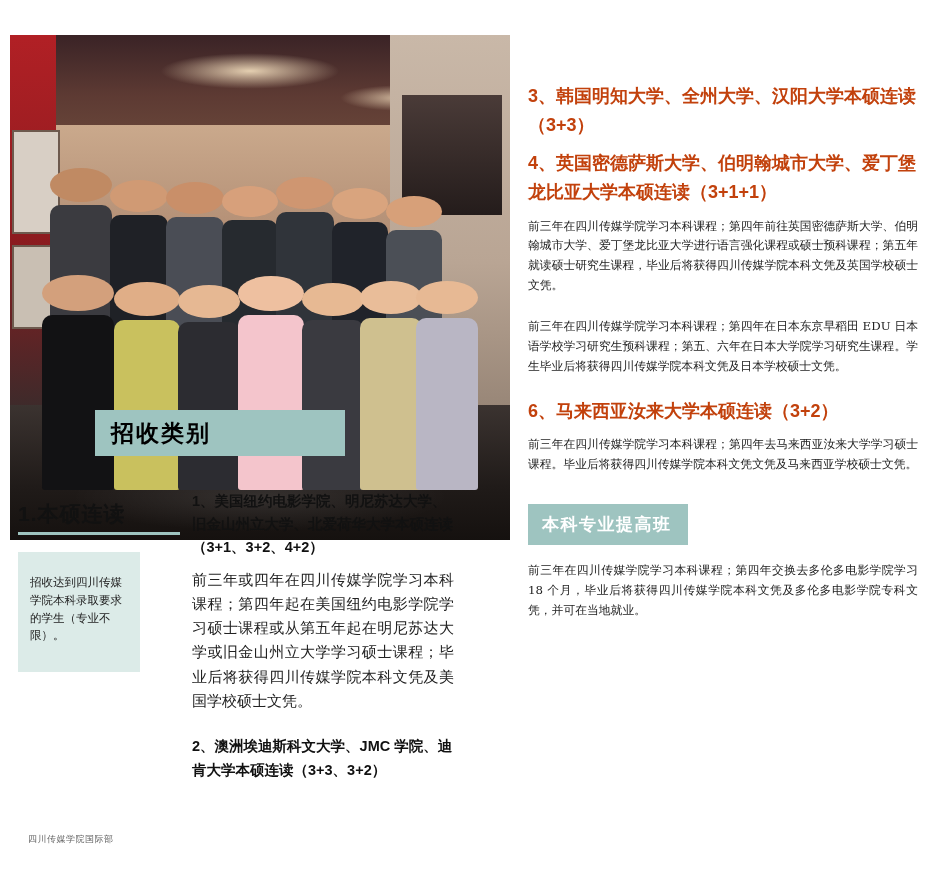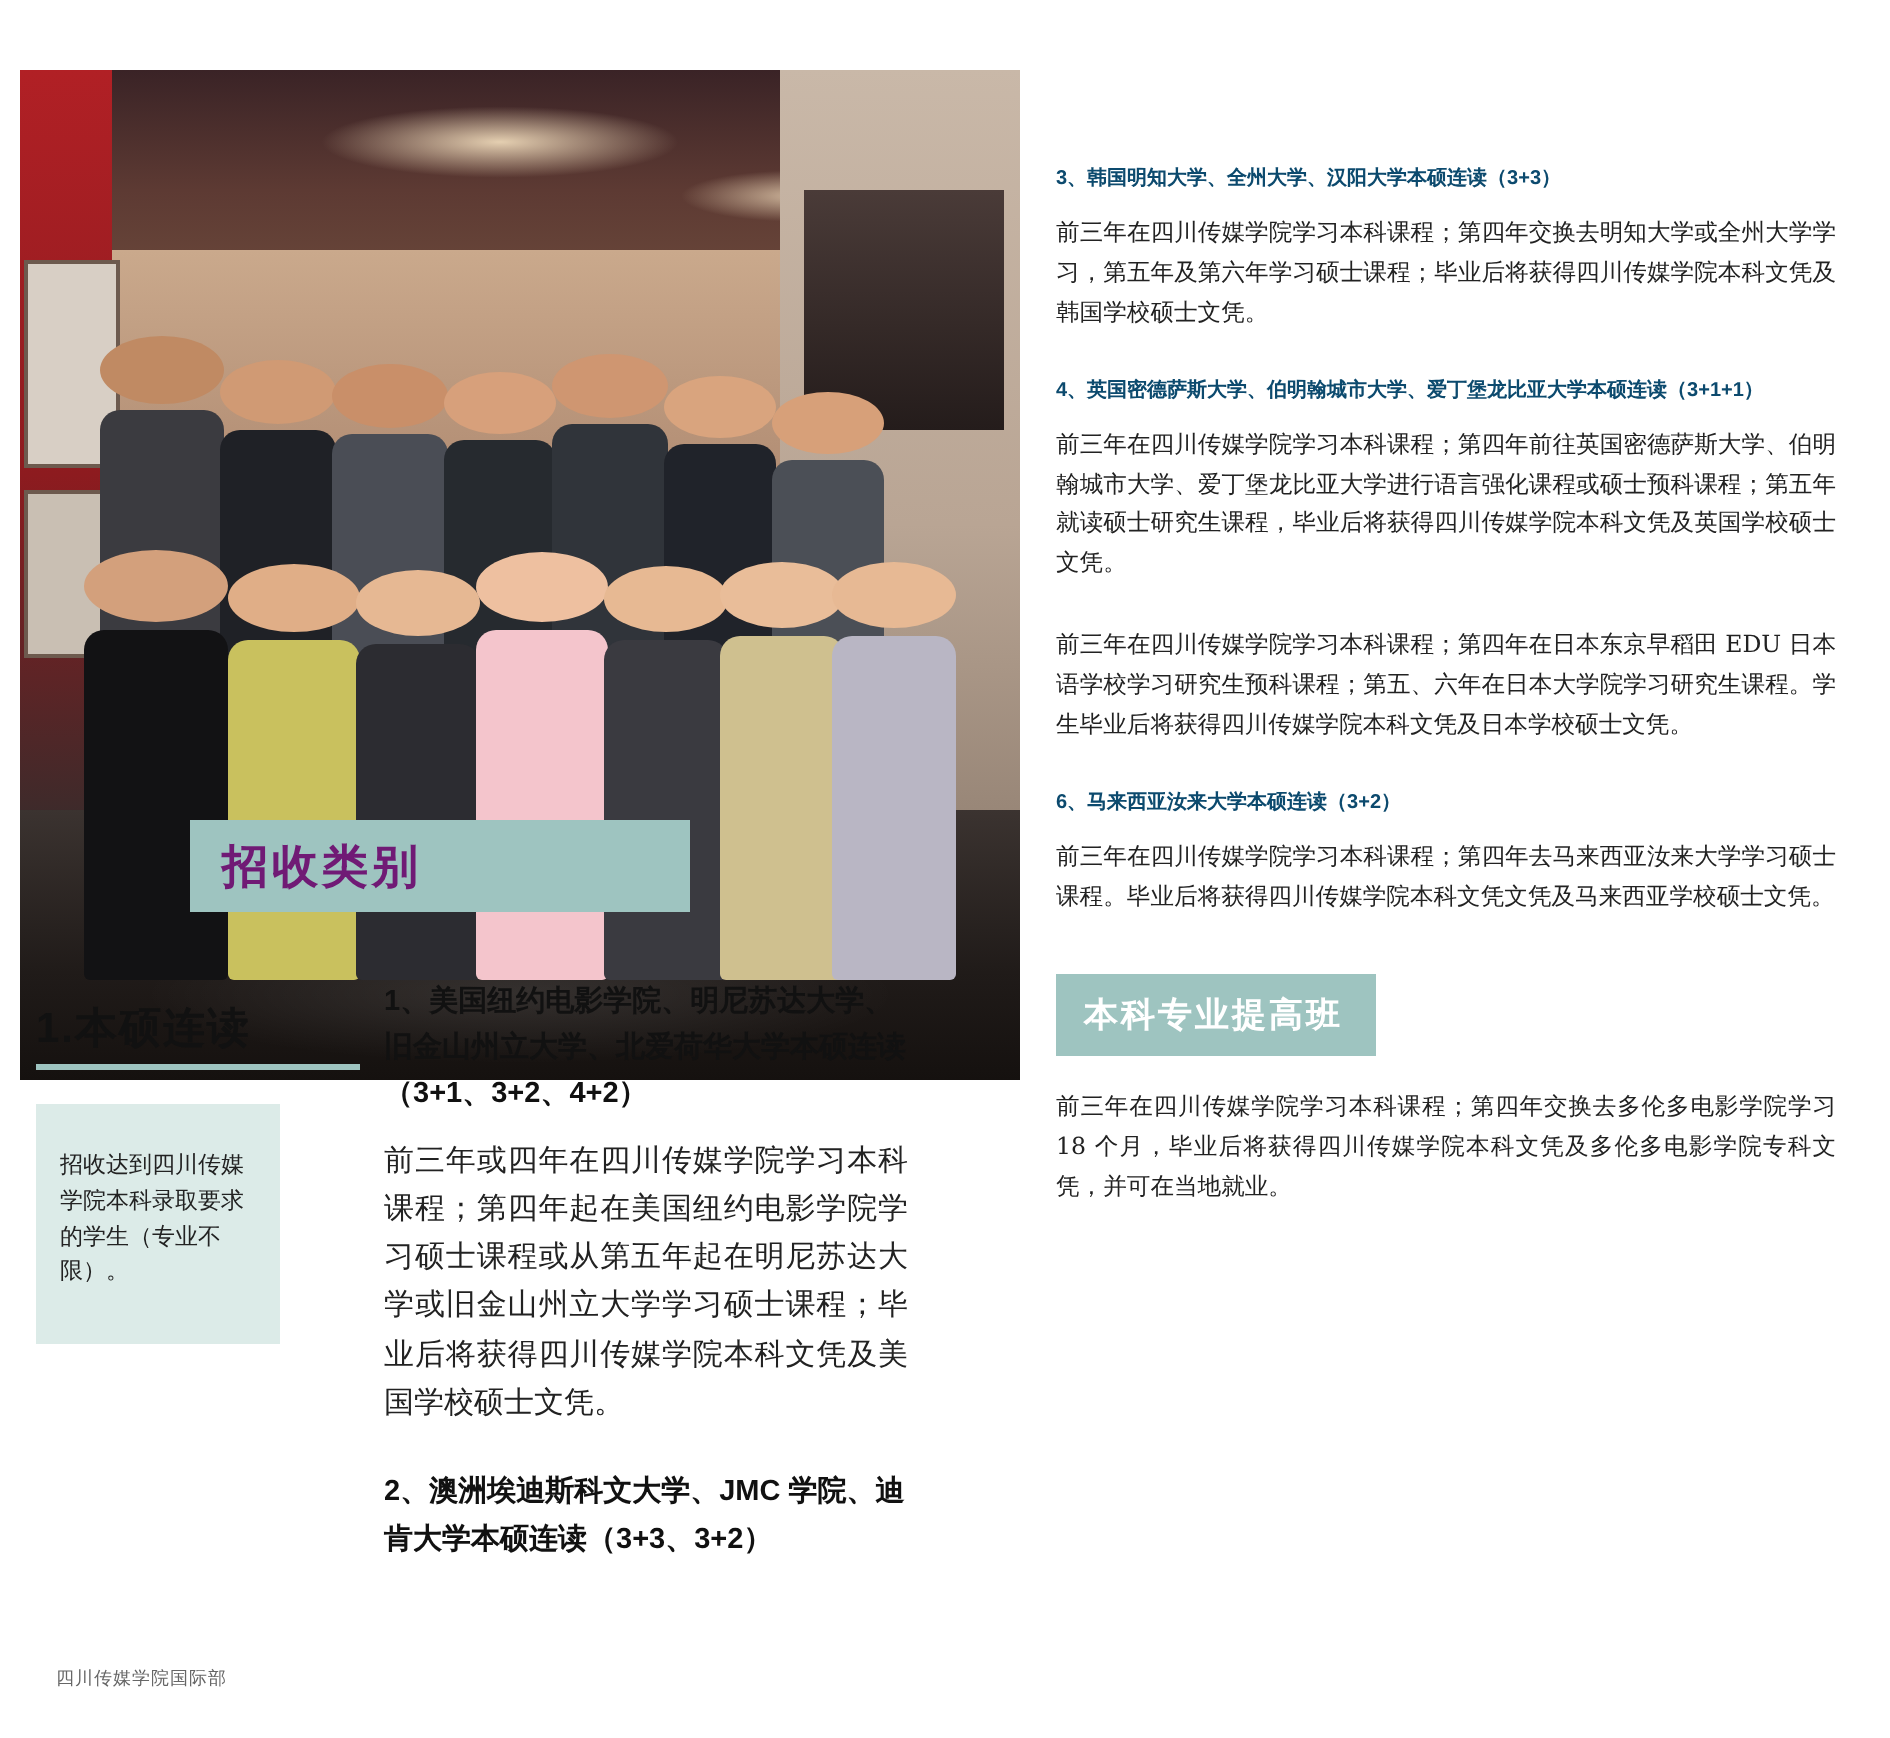--- a/index.html
+++ b/index.html
@@ -105,21 +105,21 @@
     height: 46px;
     background: #9ec4c0;
     display: flex;
     align-items: center;
     padding-left: 16px;
     box-sizing: border-box;
   }
   .band-title span {
     font-size: 23px;
     font-weight: bold;
-    color: #701a75;
+    color: #000000;
     letter-spacing: 2px;
   }
 
   .sec-num {
     position: absolute;
     left: 18px;
     top: 500px;
     font-size: 21px;
     font-weight: bold;
     color: #111;
@@ -175,24 +175,24 @@
 
   
   .right-col {
     position: absolute;
     left: 528px;
     top: 82px;
     width: 390px;
   }
   .right-col h3 {
     margin: 0 0 9px 0;
-    font-size: 10px;
+    font-size: 18px;
     line-height: 1.62;
     font-weight: bold;
-    color: #0c4a6e;
+    color: #c2410c;
   }
   .right-col p {
     margin: 0 0 21px 0;
     font-size: 11.8px;
     line-height: 1.68;
     color: #222;
     font-family: "DejaVu Serif", "Liberation Serif", serif;
     text-align: justify;
   }
   .subhead-band {
@@ -298,21 +298,20 @@
     <h3>1、美国纽约电影学院、明尼苏达大学、旧金山州立大学、北爱荷华大学本硕连读（3+1、3+2、4+2）</h3>
     <p>前三年或四年在四川传媒学院学习本科课程；第四年起在美国纽约电影学院学习硕士课程或从第五年起在明尼苏达大学或旧金山州立大学学习硕士课程；毕业后将获得四川传媒学院本科文凭及美国学校硕士文凭。</p>
     <h3>2、澳洲埃迪斯科文大学、JMC 学院、迪肯大学本硕连读（3+3、3+2）</h3>
   </div>
 
   <div class="credit">四川传媒学院国际部</div>
 </div>
 
 <div class="right-col">
   <h3>3、韩国明知大学、全州大学、汉阳大学本硕连读（3+3）</h3>
-  <p>前三年在四川传媒学院学习本科课程；第四年交换去明知大学或全州大学学习，第五年及第六年学习硕士课程；毕业后将获得四川传媒学院本科文凭及韩国学校硕士文凭。</p>
 
   <h3>4、英国密德萨斯大学、伯明翰城市大学、爱丁堡龙比亚大学本硕连读（3+1+1）</h3>
   <p>前三年在四川传媒学院学习本科课程；第四年前往英国密德萨斯大学、伯明翰城市大学、爱丁堡龙比亚大学进行语言强化课程或硕士预科课程；第五年就读硕士研究生课程，毕业后将获得四川传媒学院本科文凭及英国学校硕士文凭。</p>
 
   <p>前三年在四川传媒学院学习本科课程；第四年在日本东京早稻田 EDU 日本语学校学习研究生预科课程；第五、六年在日本大学院学习研究生课程。学生毕业后将获得四川传媒学院本科文凭及日本学校硕士文凭。</p>
 
   <h3>6、马来西亚汝来大学本硕连读（3+2）</h3>
   <p>前三年在四川传媒学院学习本科课程；第四年去马来西亚汝来大学学习硕士课程。毕业后将获得四川传媒学院本科文凭文凭及马来西亚学校硕士文凭。</p>
 
   <div class="subhead-band">本科专业提高班</div>

